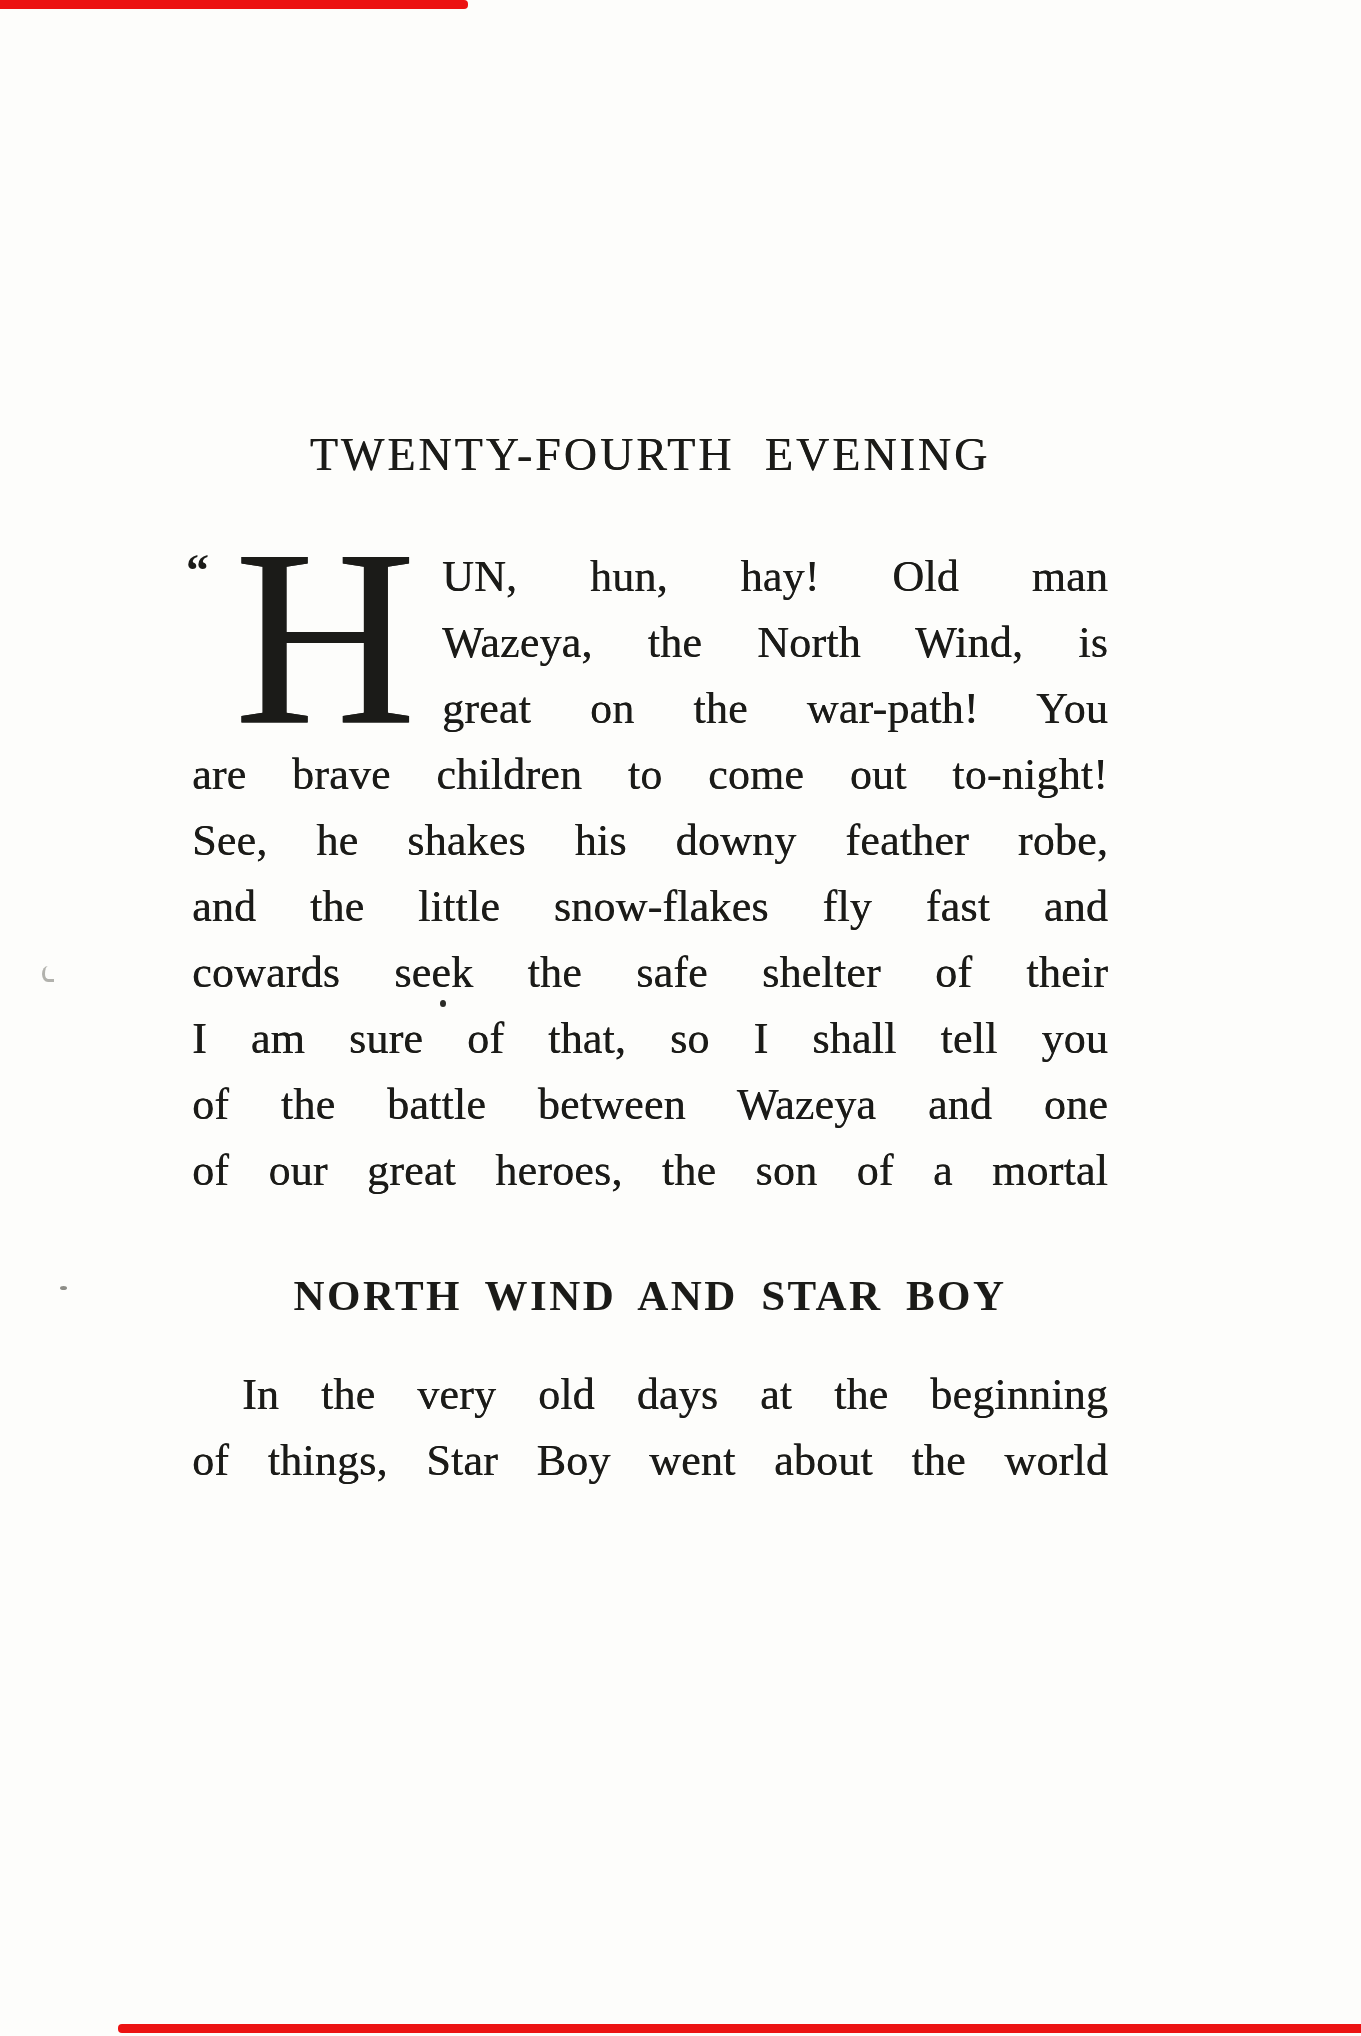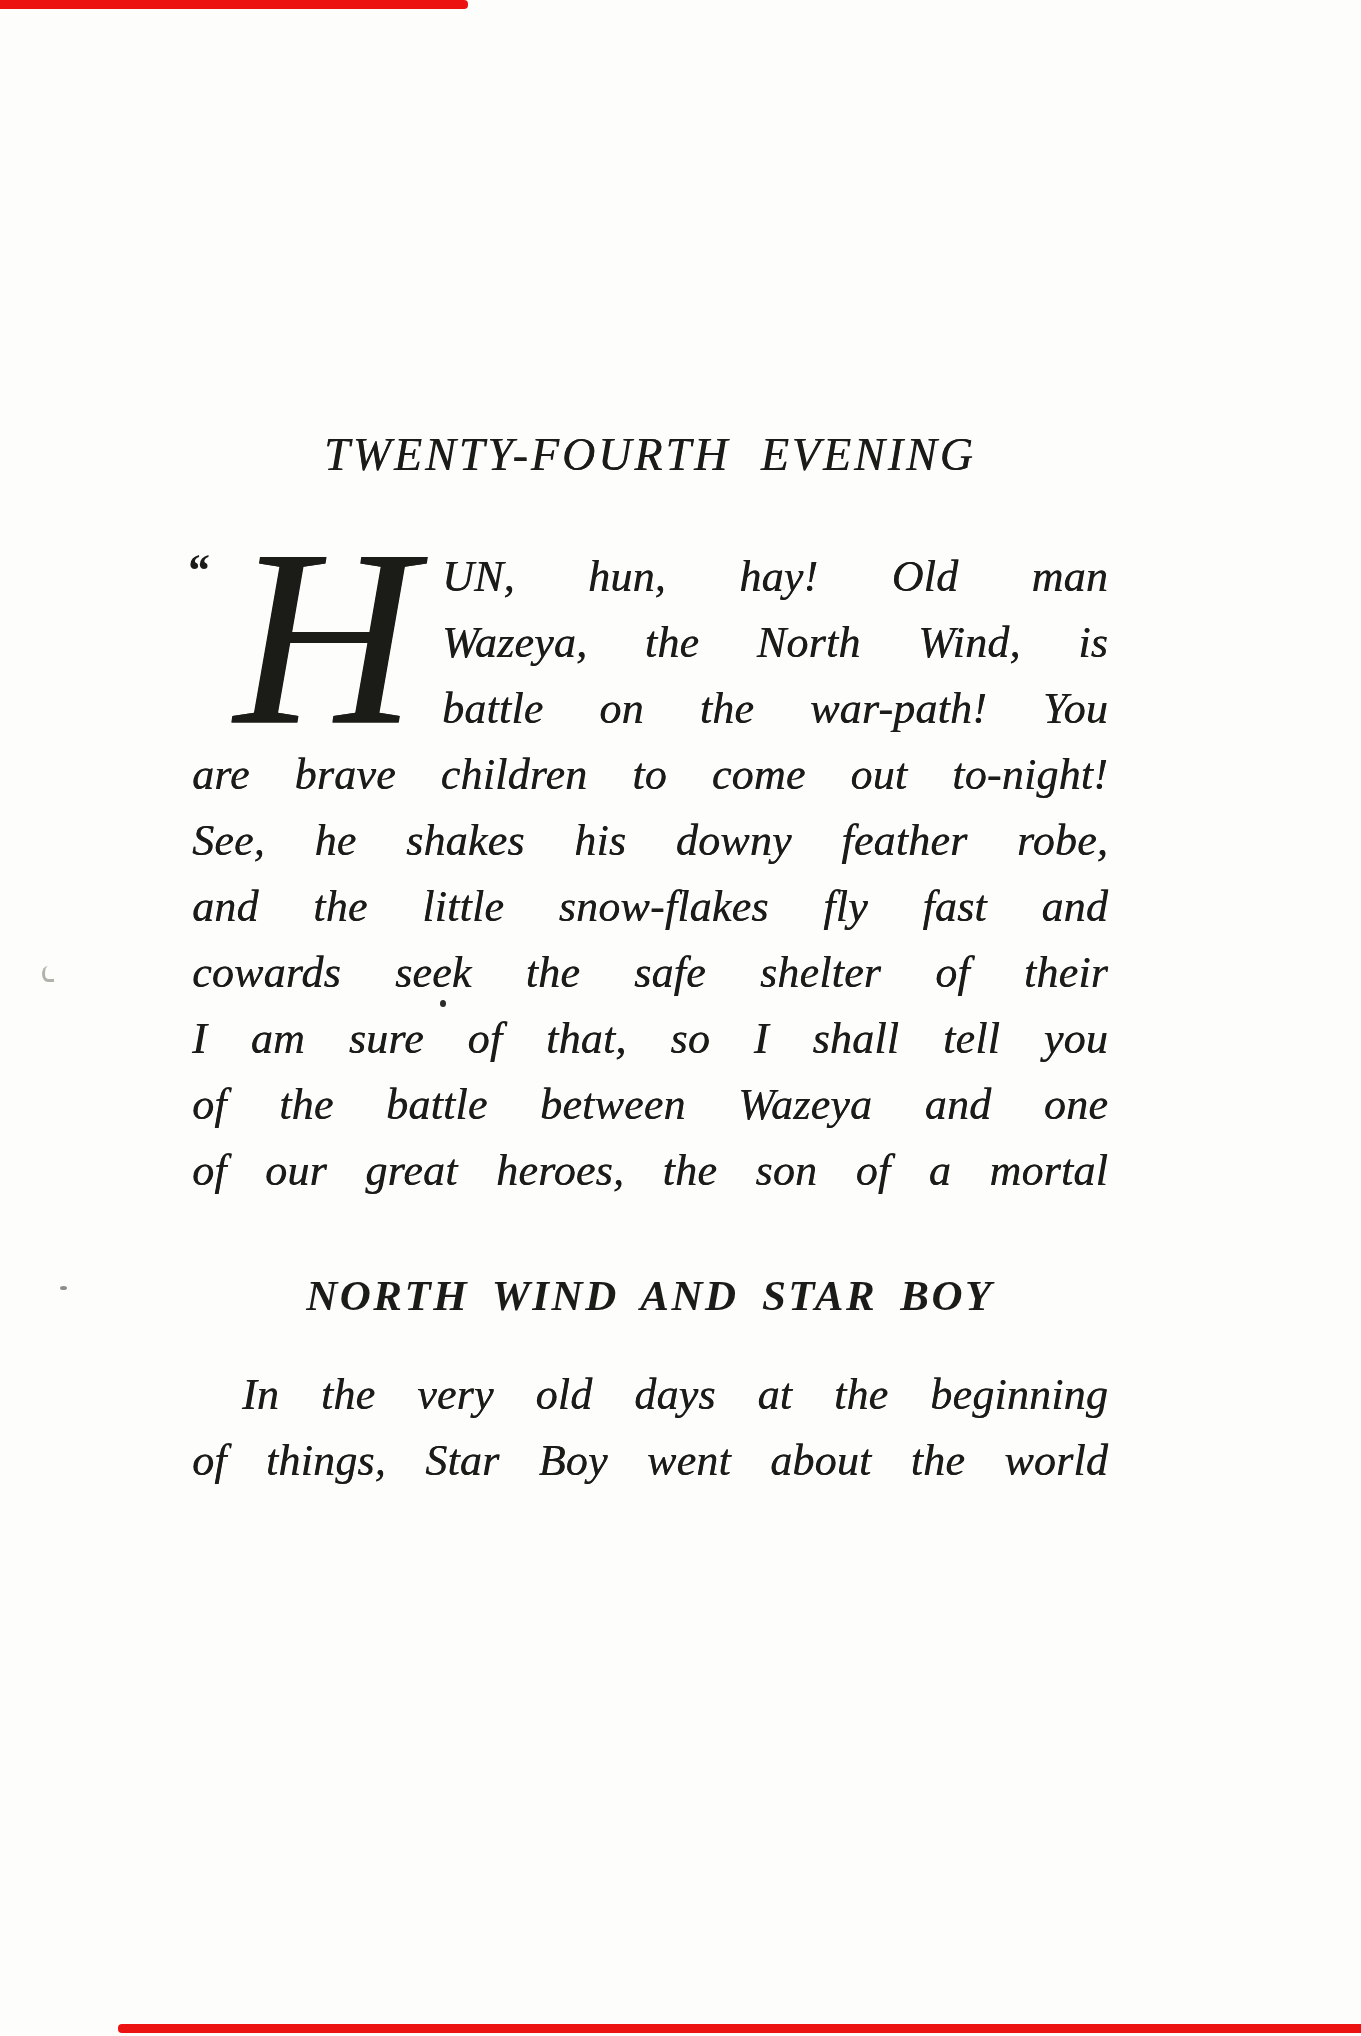--- a/index.html
+++ b/index.html
@@ -1,15 +1,15 @@
 <!DOCTYPE html>
 <html><head>
 <meta charset="utf-8">
 <style>
-  * { margin: 0; padding: 0; box-sizing: border-box; font-style: italic; }
+  * { margin: 0; padding: 0; box-sizing: border-box; }
   html, body { background: #ffffff; }
   .page {
     position: relative;
     width: 1361px;
     height: 2036px;
     background: #fdfdfb;
     overflow: hidden;
     font-family: "Liberation Serif", "DejaVu Serif", serif;
     color: #1b1b18;
   }
@@ -134,21 +134,21 @@
 
   <div class="content">
 
     <h1 class="page-title">TWENTY-FOURTH EVENING</h1>
 
     <div class="para1">
       <span class="opening-quote">“</span>
       <div class="drop-cap">H</div>
       <div class="line">UN, hun, hay!  Old  man</div>
       <div class="line">Wazeya, the North Wind, is</div>
-      <div class="line">battle on the war-path!  You</div>
+      <div class="line">great on the war-path!  You</div>
       <div class="line">are brave children to come out to-night!</div>
       <div class="line">See, he shakes his downy feather robe,</div>
       <div class="line">and the little snow-flakes fly fast and</div>
       <div class="line">cowards seek the safe shelter of their</div>
       <div class="line">I am sure of that, so I shall tell you</div>
       <div class="line">of the battle between Wazeya and one</div>
       <div class="line">of our great heroes, the son of a mortal</div>
     </div>
 
     <h2 class="section-heading">NORTH WIND AND STAR BOY</h2>

